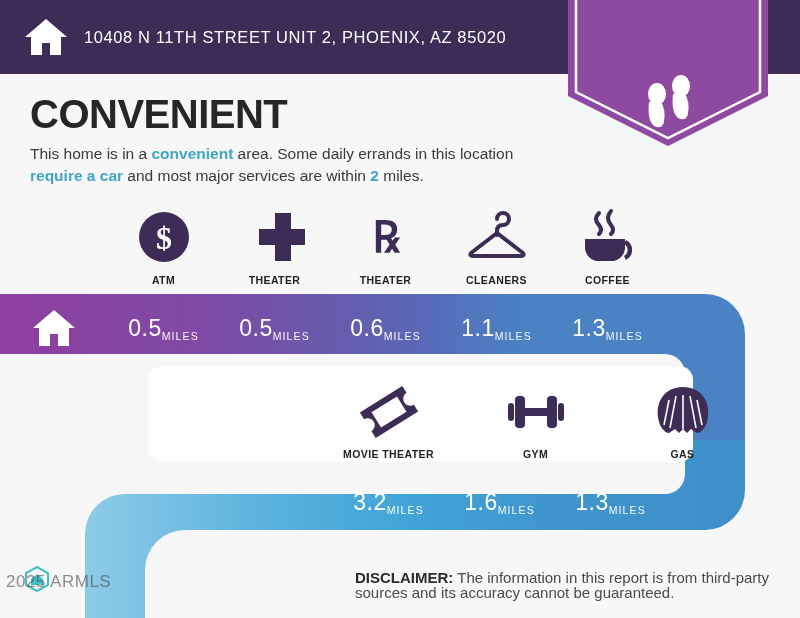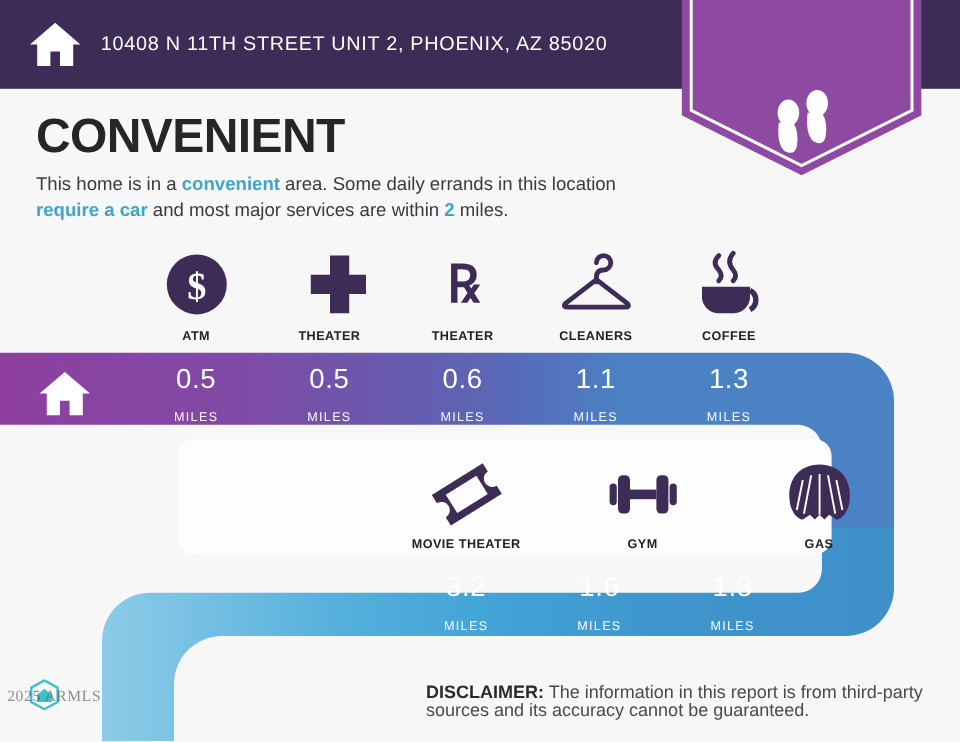--- a/index.html
+++ b/index.html
@@ -63,21 +63,21 @@
 
   
   .ribbon{position:absolute;left:0;top:290px;width:800px;height:328px;}
   .whitecard{
     position:absolute;left:148px;top:366px;width:545px;height:96px;
     background:#fdfdfd;border-radius:14px;
   }
 
   .cellwrap{position:absolute;display:flex;pointer-events:none;}
   .dcell{
-    width:111px;display:flex;flex-direction:column;
+    width:111px;display:flex;flex-direction:row;
     align-items:center;justify-content:center;
     color:#ffffff;
   }
   .dval{font-size:23px;line-height:24px;font-weight:400;letter-spacing:.5px;}
   .dunit{font-size:10.5px;letter-spacing:1.1px;margin-top:15px;opacity:.95;}
 
   #row1cells{left:108px;top:298px;height:60px;}
   #row2cells{left:333px;top:472px;height:60px;}
 
   .housecell{
@@ -85,22 +85,22 @@
     display:flex;align-items:center;justify-content:center;
   }
 
   
   .logo{
     position:absolute;left:24px;top:566px;display:flex;align-items:center;gap:5px;
   }
   .logo-text{font-size:19px;color:#4a4a4a;letter-spacing:-.3px;}
   .watermark{
     position:absolute;left:6px;top:572px;
-    font-size:13px;color:#4b4b4b;opacity:.62;letter-spacing:.5px;
-    font-family:Liberation Serif, serif;
+    font-size:17px;color:#4b4b4b;opacity:.62;letter-spacing:.5px;
+    font-family:Liberation Sans, sans-serif;
     white-space:nowrap;
   }
   .disclaimer{
     position:absolute;left:355px;top:570px;width:420px;
     font-size:15px;line-height:15px;color:#4a4a4a;
   }
   .disclaimer b{color:#2b2b2b;}
 </style>
 </head>
 <body>

